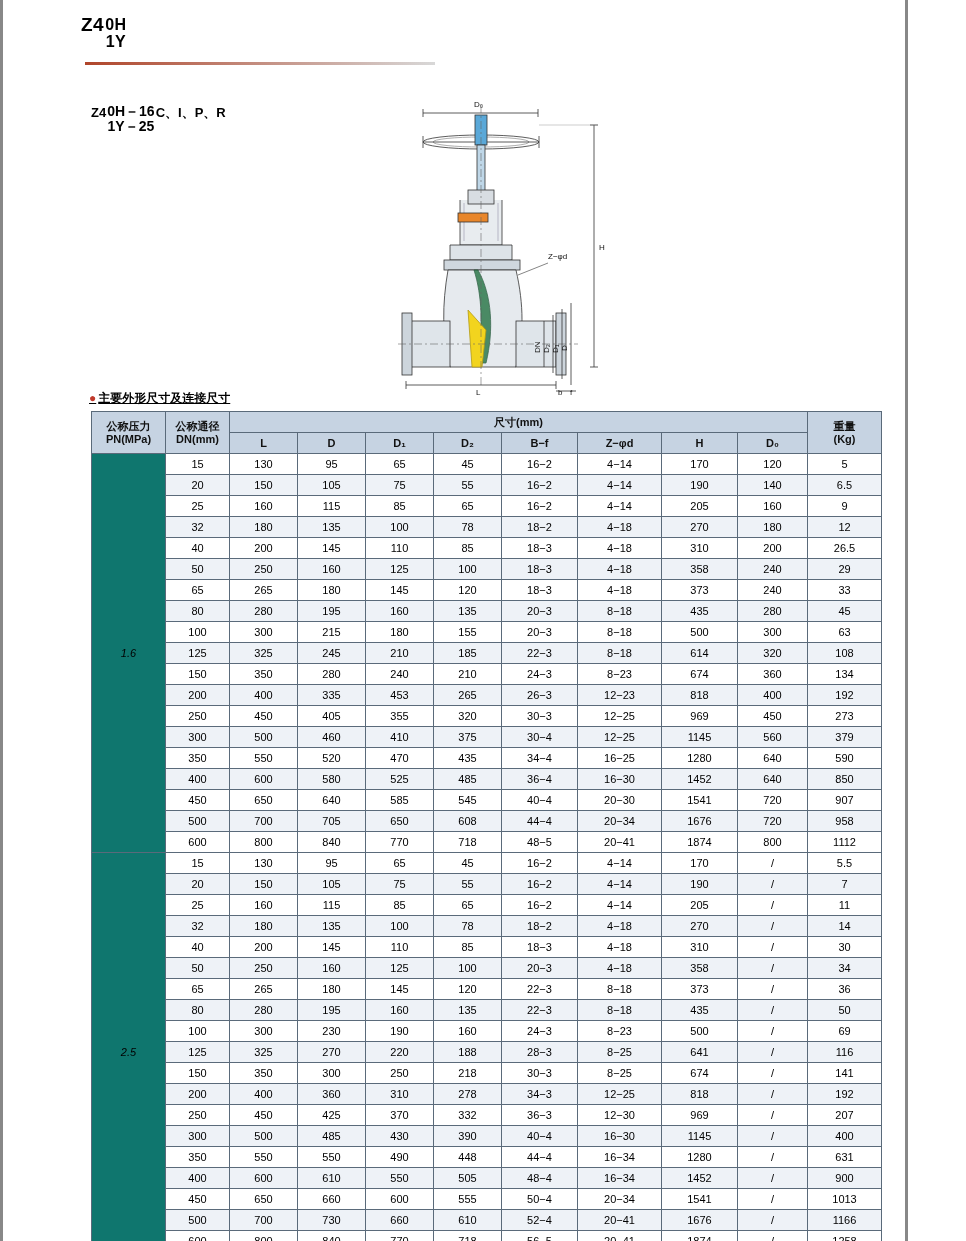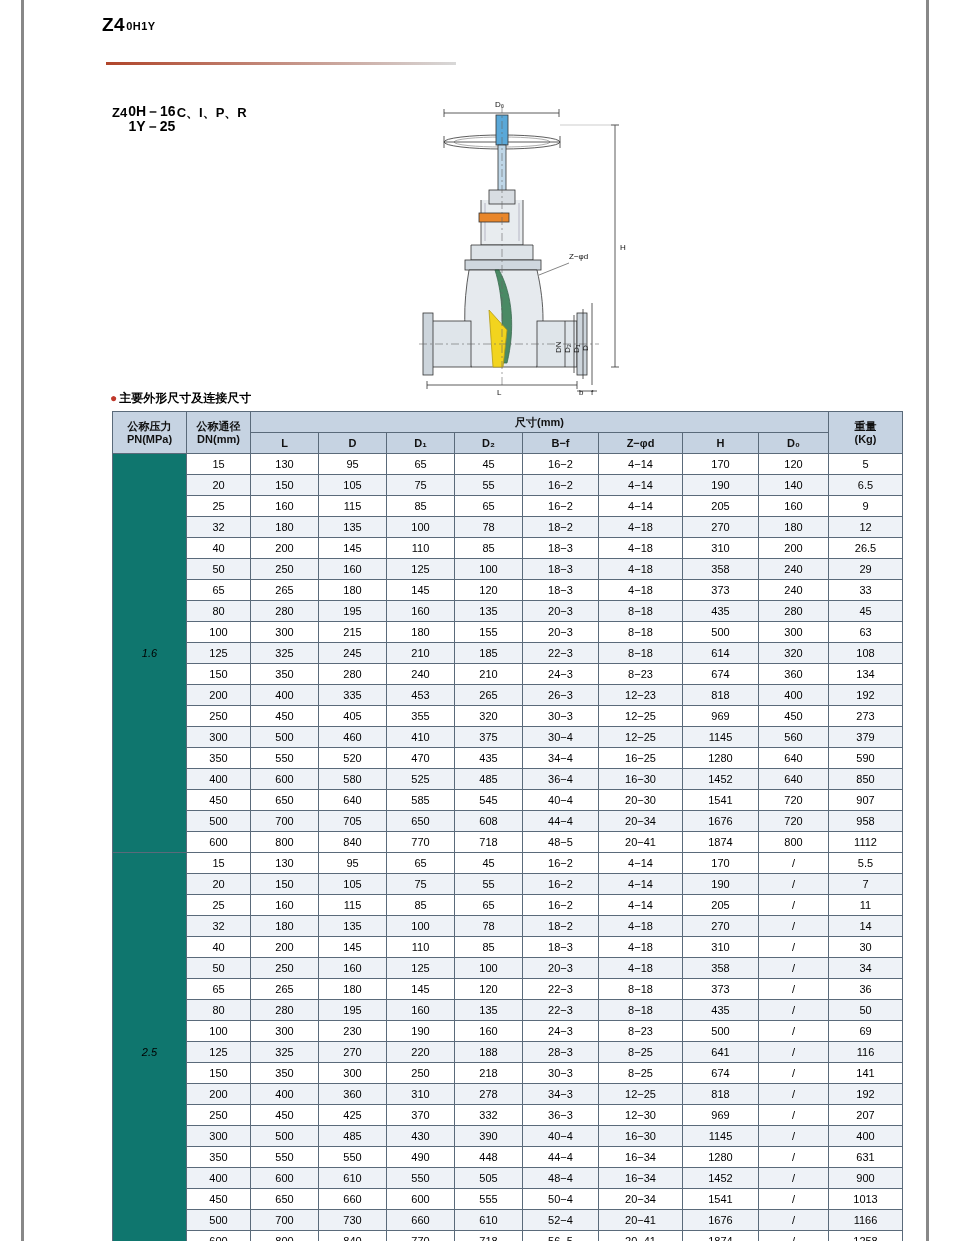--- a/index.html
+++ b/index.html
@@ -16,44 +16,43 @@
     overflow: hidden;
   }
   .page {
     position: absolute;
     left: 0; top: 0;
     width: 908px;
     height: 1241px;
     border-left: 3px solid #888;
     border-right: 3px solid #888;
     box-sizing: border-box;
-    margin-left: 21px;
   }
   
   .title-wrap {
     position: absolute;
     left: 78px;
     top: 14px;
     display: flex;
     align-items: baseline;
     font-weight: bold;
     font-size: 19px;
     letter-spacing: 0.5px;
   }
   .title-code {
     font-size: 19px;
     font-weight: bold;
   }
   .frac {
     display: inline-flex;
-    flex-direction: row;
+    flex-direction: column;
     align-items: center;
     justify-content: center;
     vertical-align: middle;
-    font-size: 11px;
+    font-size: 16px;
     line-height: 1.05;
     font-weight: bold;
     margin: 0 1px;
     position: relative;
     top: -1px;
   }
   .title-text {
     font-size: 19px;
     font-weight: bold;
   }
@@ -94,20 +93,21 @@
     width: 235px;
     height: 300px;
   }
   
   .sec-head {
     position: absolute;
     left: 86px;
     top: 390px;
     font-size: 12px;
     font-weight: bold;
+    text-decoration: underline;
   }
   .sec-head .bullet {
     color: #c0392b;
     font-size: 12px;
     margin-right: 2px;
   }
   
   .tbl-wrap {
     position: absolute;
     left: 88px;

